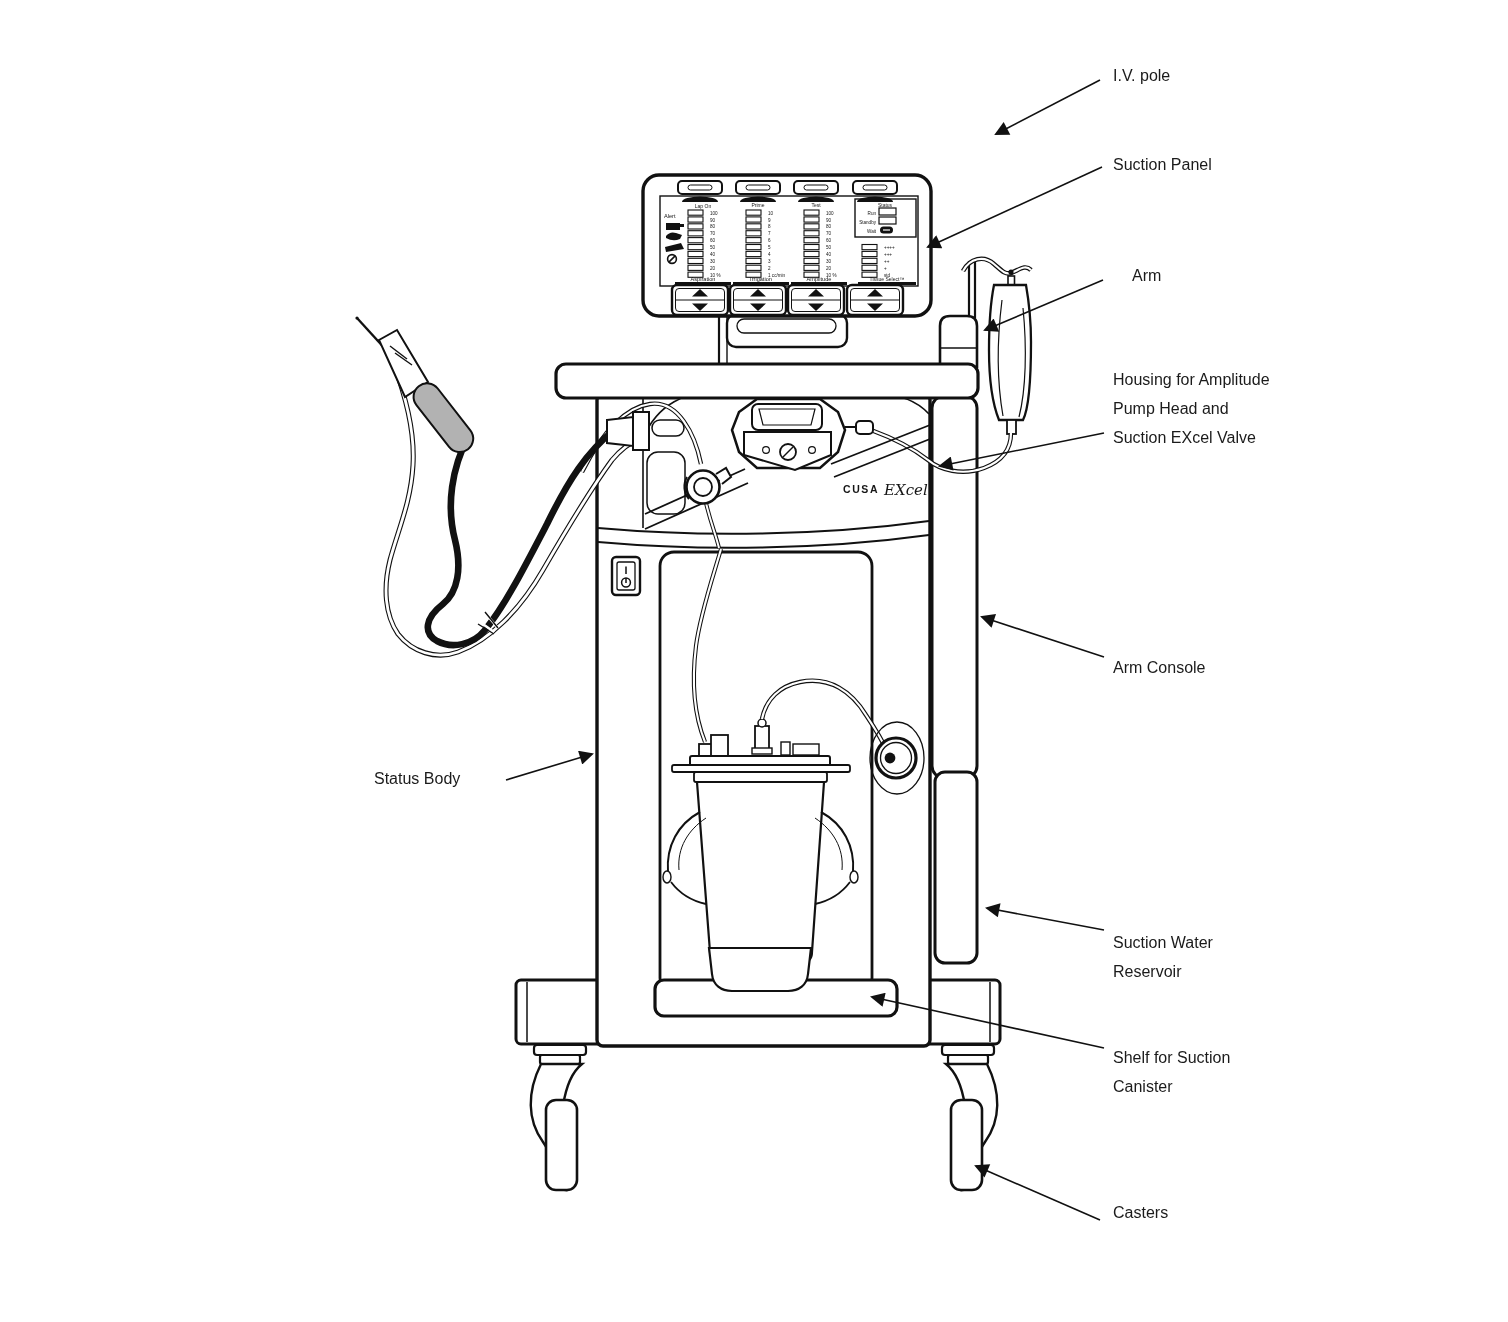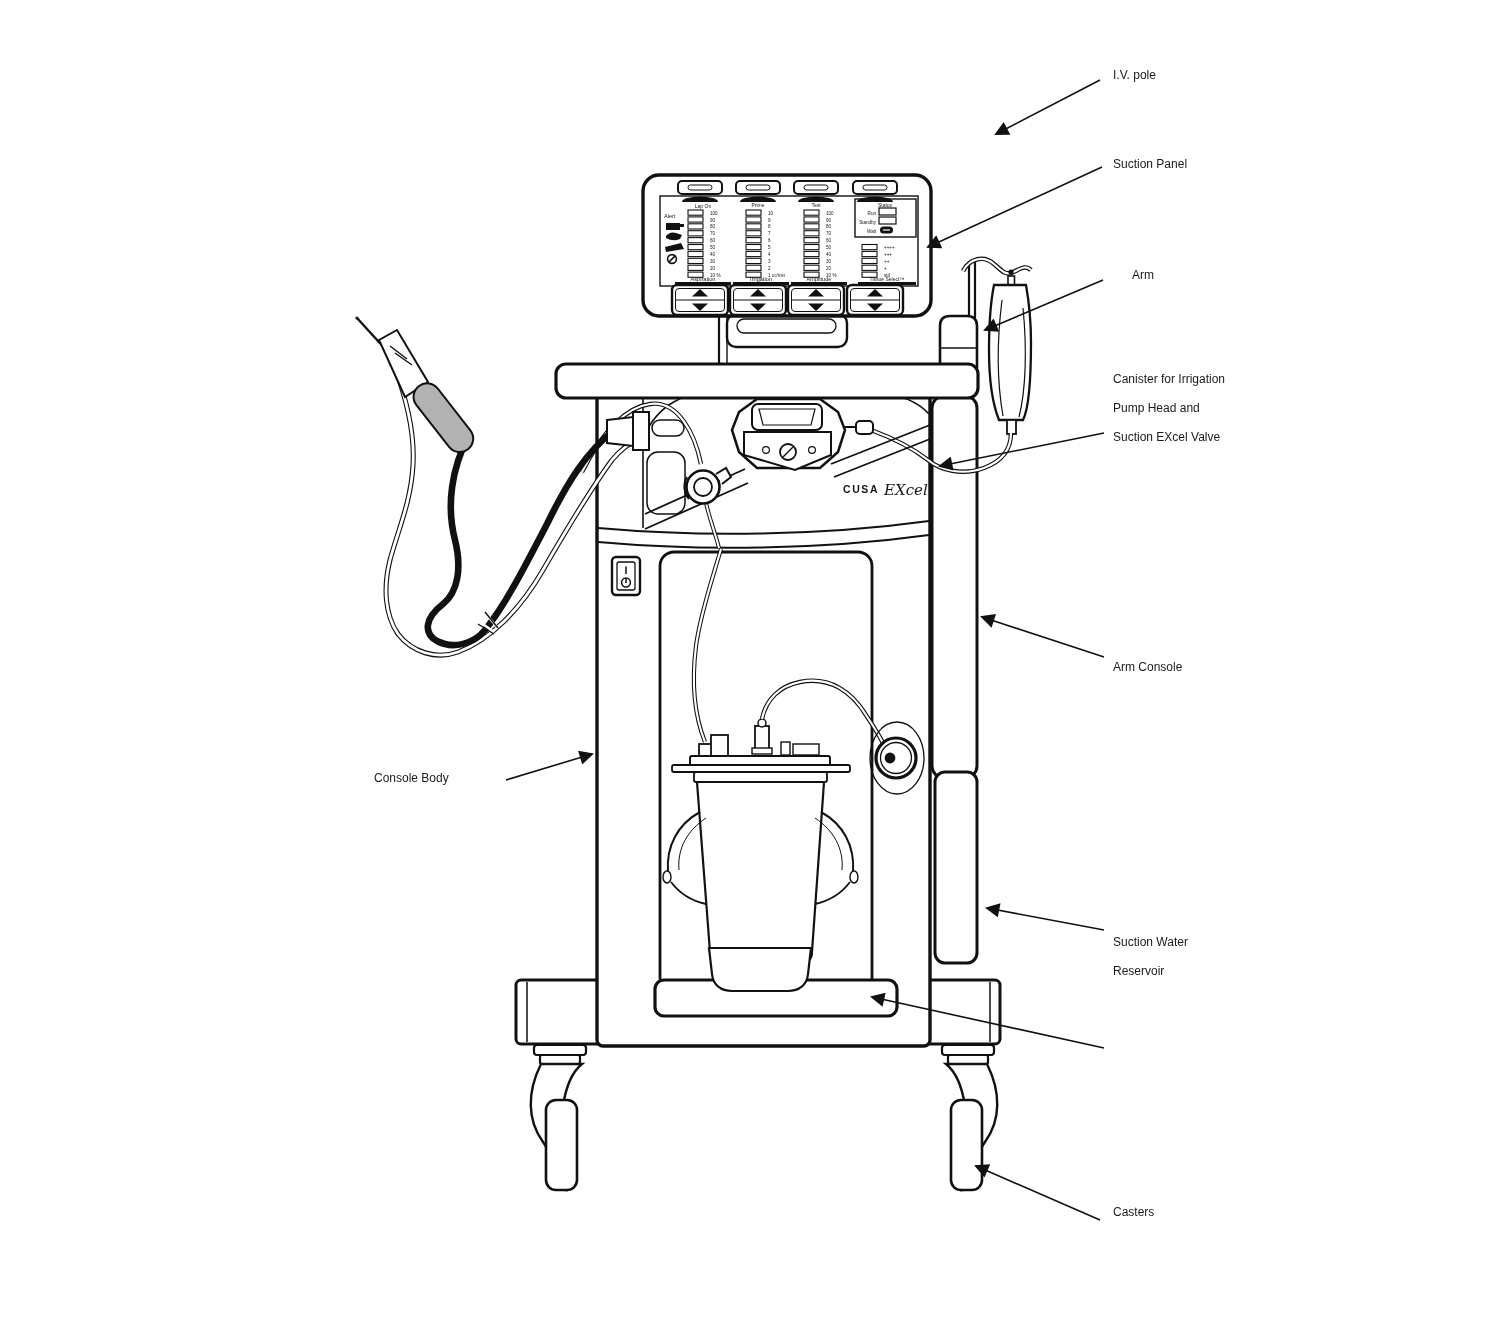--- a/index.html
+++ b/index.html
@@ -1,18 +1,18 @@
 <!DOCTYPE html>
 <html><head>
 <meta charset="utf-8">
 <style>
   html,body{margin:0;padding:0;background:#fff}
   #stage{position:relative;width:1508px;height:1322px;background:#ffffff;overflow:hidden}
   #art{position:absolute;left:0;top:0}
-  .callout{position:absolute;font-family:"Liberation Sans",sans-serif;font-size:12px;line-height:29px;color:#1b1b1b;white-space:nowrap}
+  .callout{position:absolute;font-family:"Liberation Sans",sans-serif;font-size:16px;line-height:29px;color:#1b1b1b;white-space:nowrap}
   .callout span{display:block}
   svg text{font-family:"Liberation Sans",sans-serif;fill:#161616}
   .t45{font-size:4.6px}
   .t5{font-size:5px}
   .t55{font-size:5.6px}
   .logo-cusa{font-size:10.5px;font-weight:bold;letter-spacing:1.6px}
   .logo-model{font-family:"DejaVu Serif",serif;font-style:italic;font-size:15px}
   .ln{stroke:#111;fill:none}
   .fw{fill:#fff;stroke:#111}
 </style>
@@ -355,30 +355,34 @@
 <div class="callout" style="left:1113px;top:61px">
       <span>I.V. pole</span>
     </div>
 <div class="callout" style="left:1113px;top:150px">
       <span>Suction Panel</span>
     </div>
 <div class="callout" style="left:1132px;top:261px">
       <span>Arm</span>
     </div>
 <div class="callout" style="left:1113px;top:365px">
-  <span>Canister for Irrigation</span>
+  <span>Housing for Amplitude</span>
   <span>Pump Head and</span>
   <span>Suction EXcel Valve</span>
 </div>
 <div class="callout" style="left:1113px;top:653px">
       <span>Arm Console</span>
     </div>
 <div class="callout" style="left:374px;top:764px">
-      <span>Console Body</span>
+      <span>Status Body</span>
     </div>
 <div class="callout" style="left:1113px;top:928px">
   <span>Suction Water</span>
   <span>Reservoir</span>
 </div>
+<div class="callout" style="left:1113px;top:1043px">
+  <span>Shelf for Suction</span>
+  <span>Canister</span>
+</div>
 <div class="callout" style="left:1113px;top:1198px">
       <span>Casters</span>
     </div>
 </div>
 
 </body></html>

